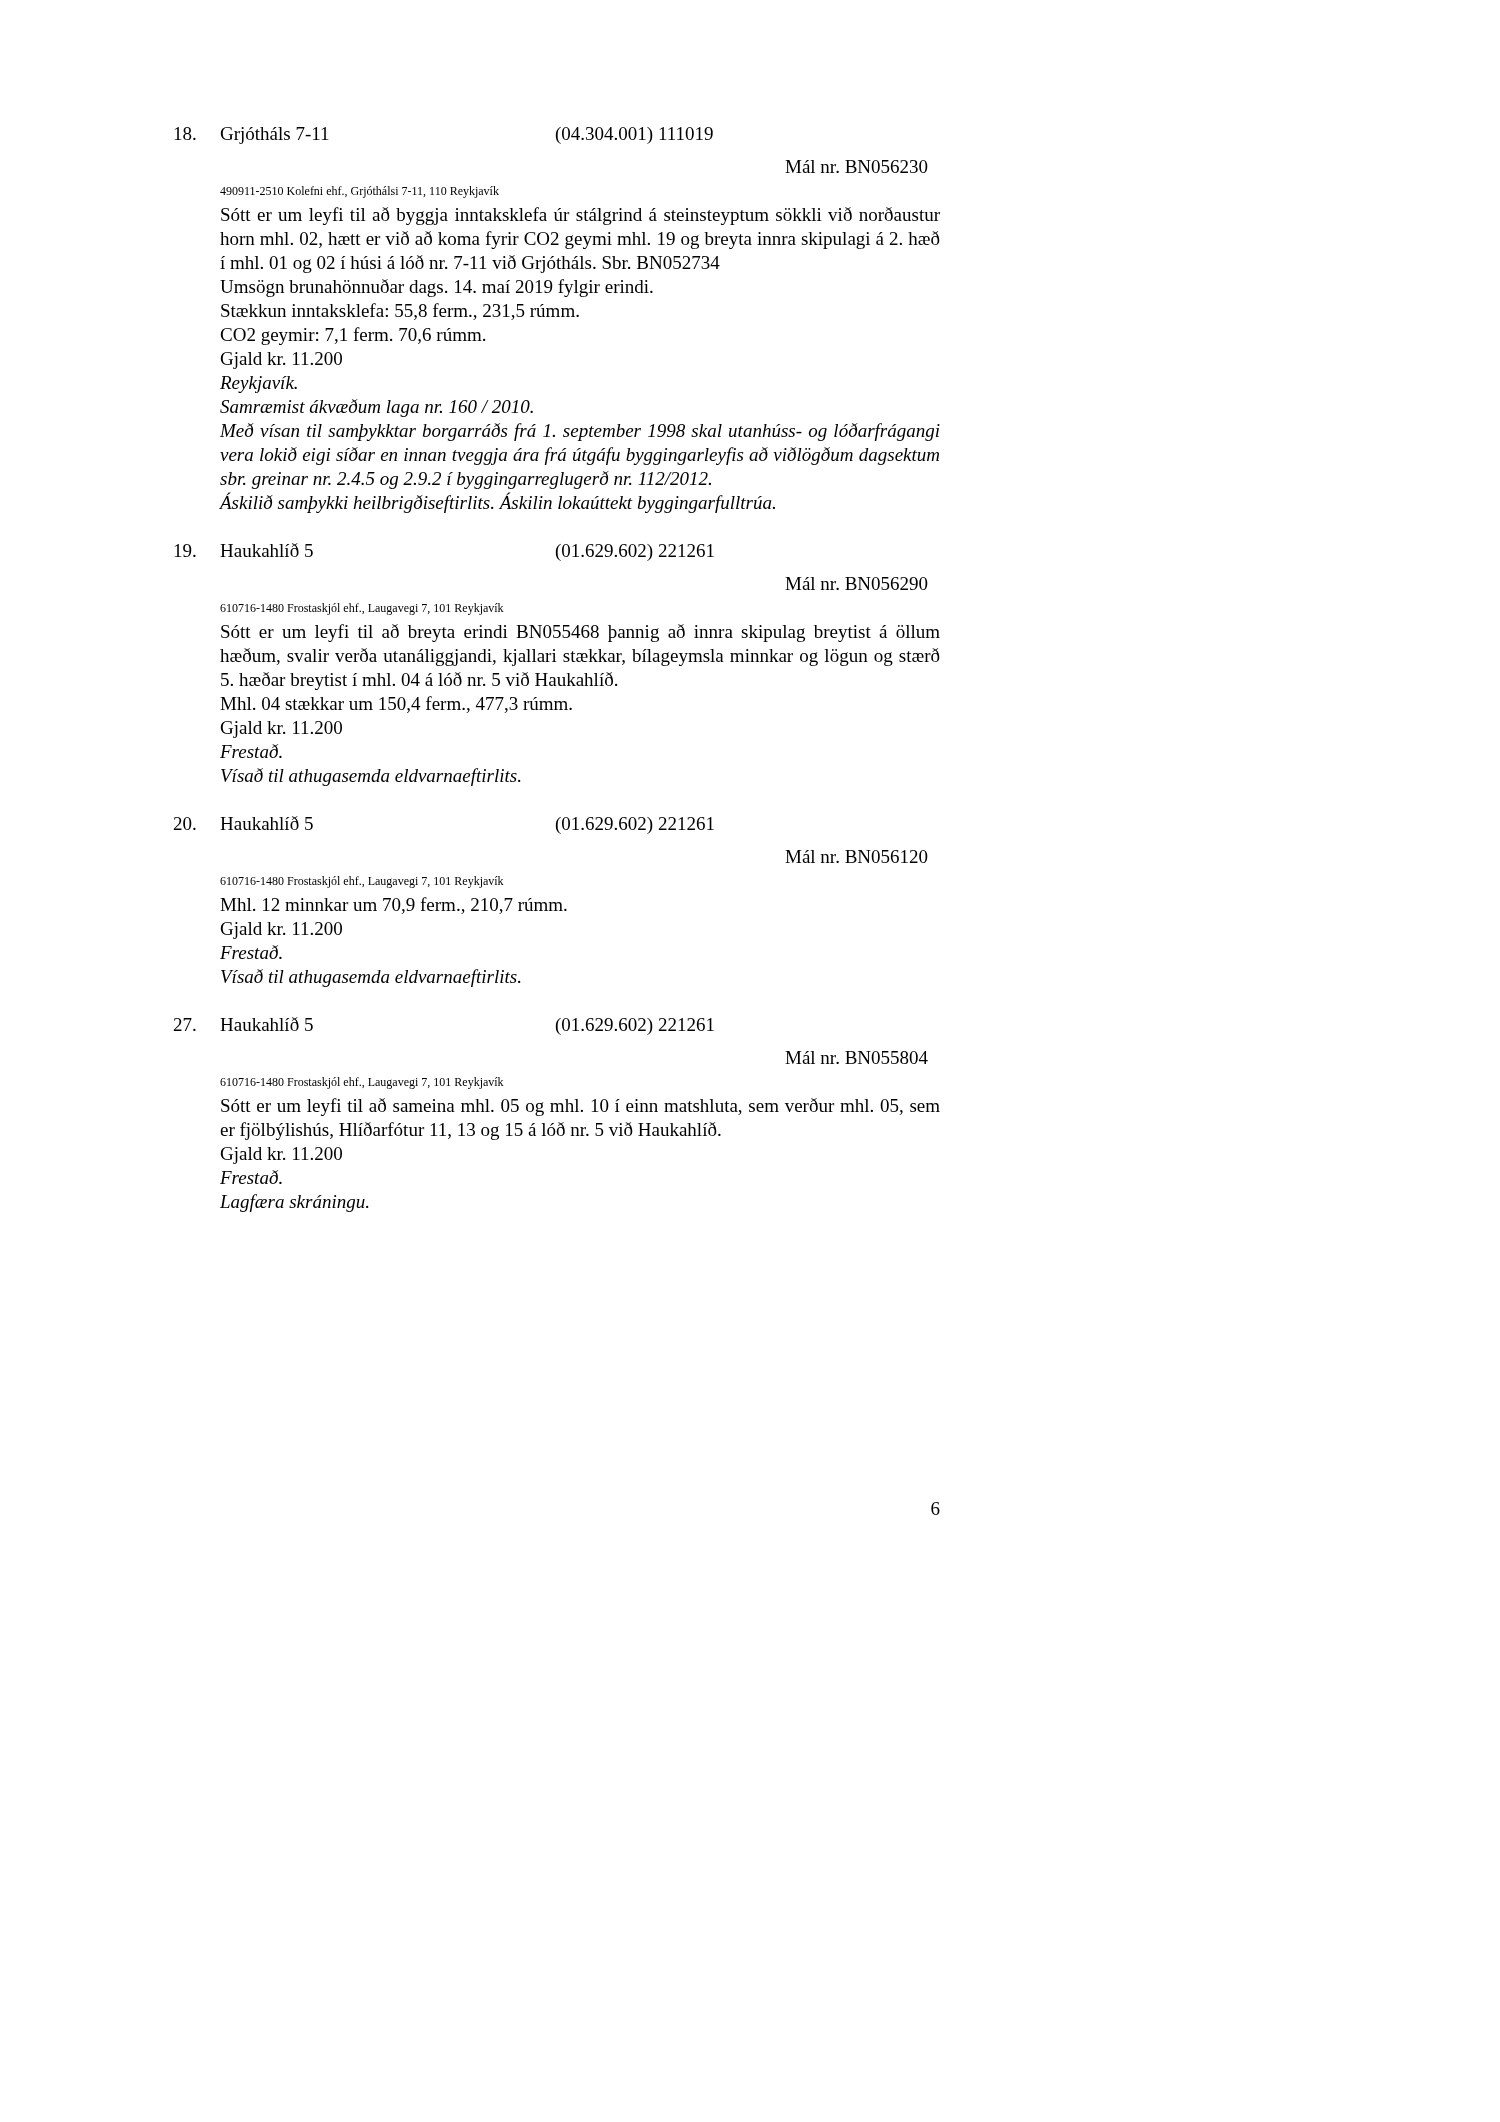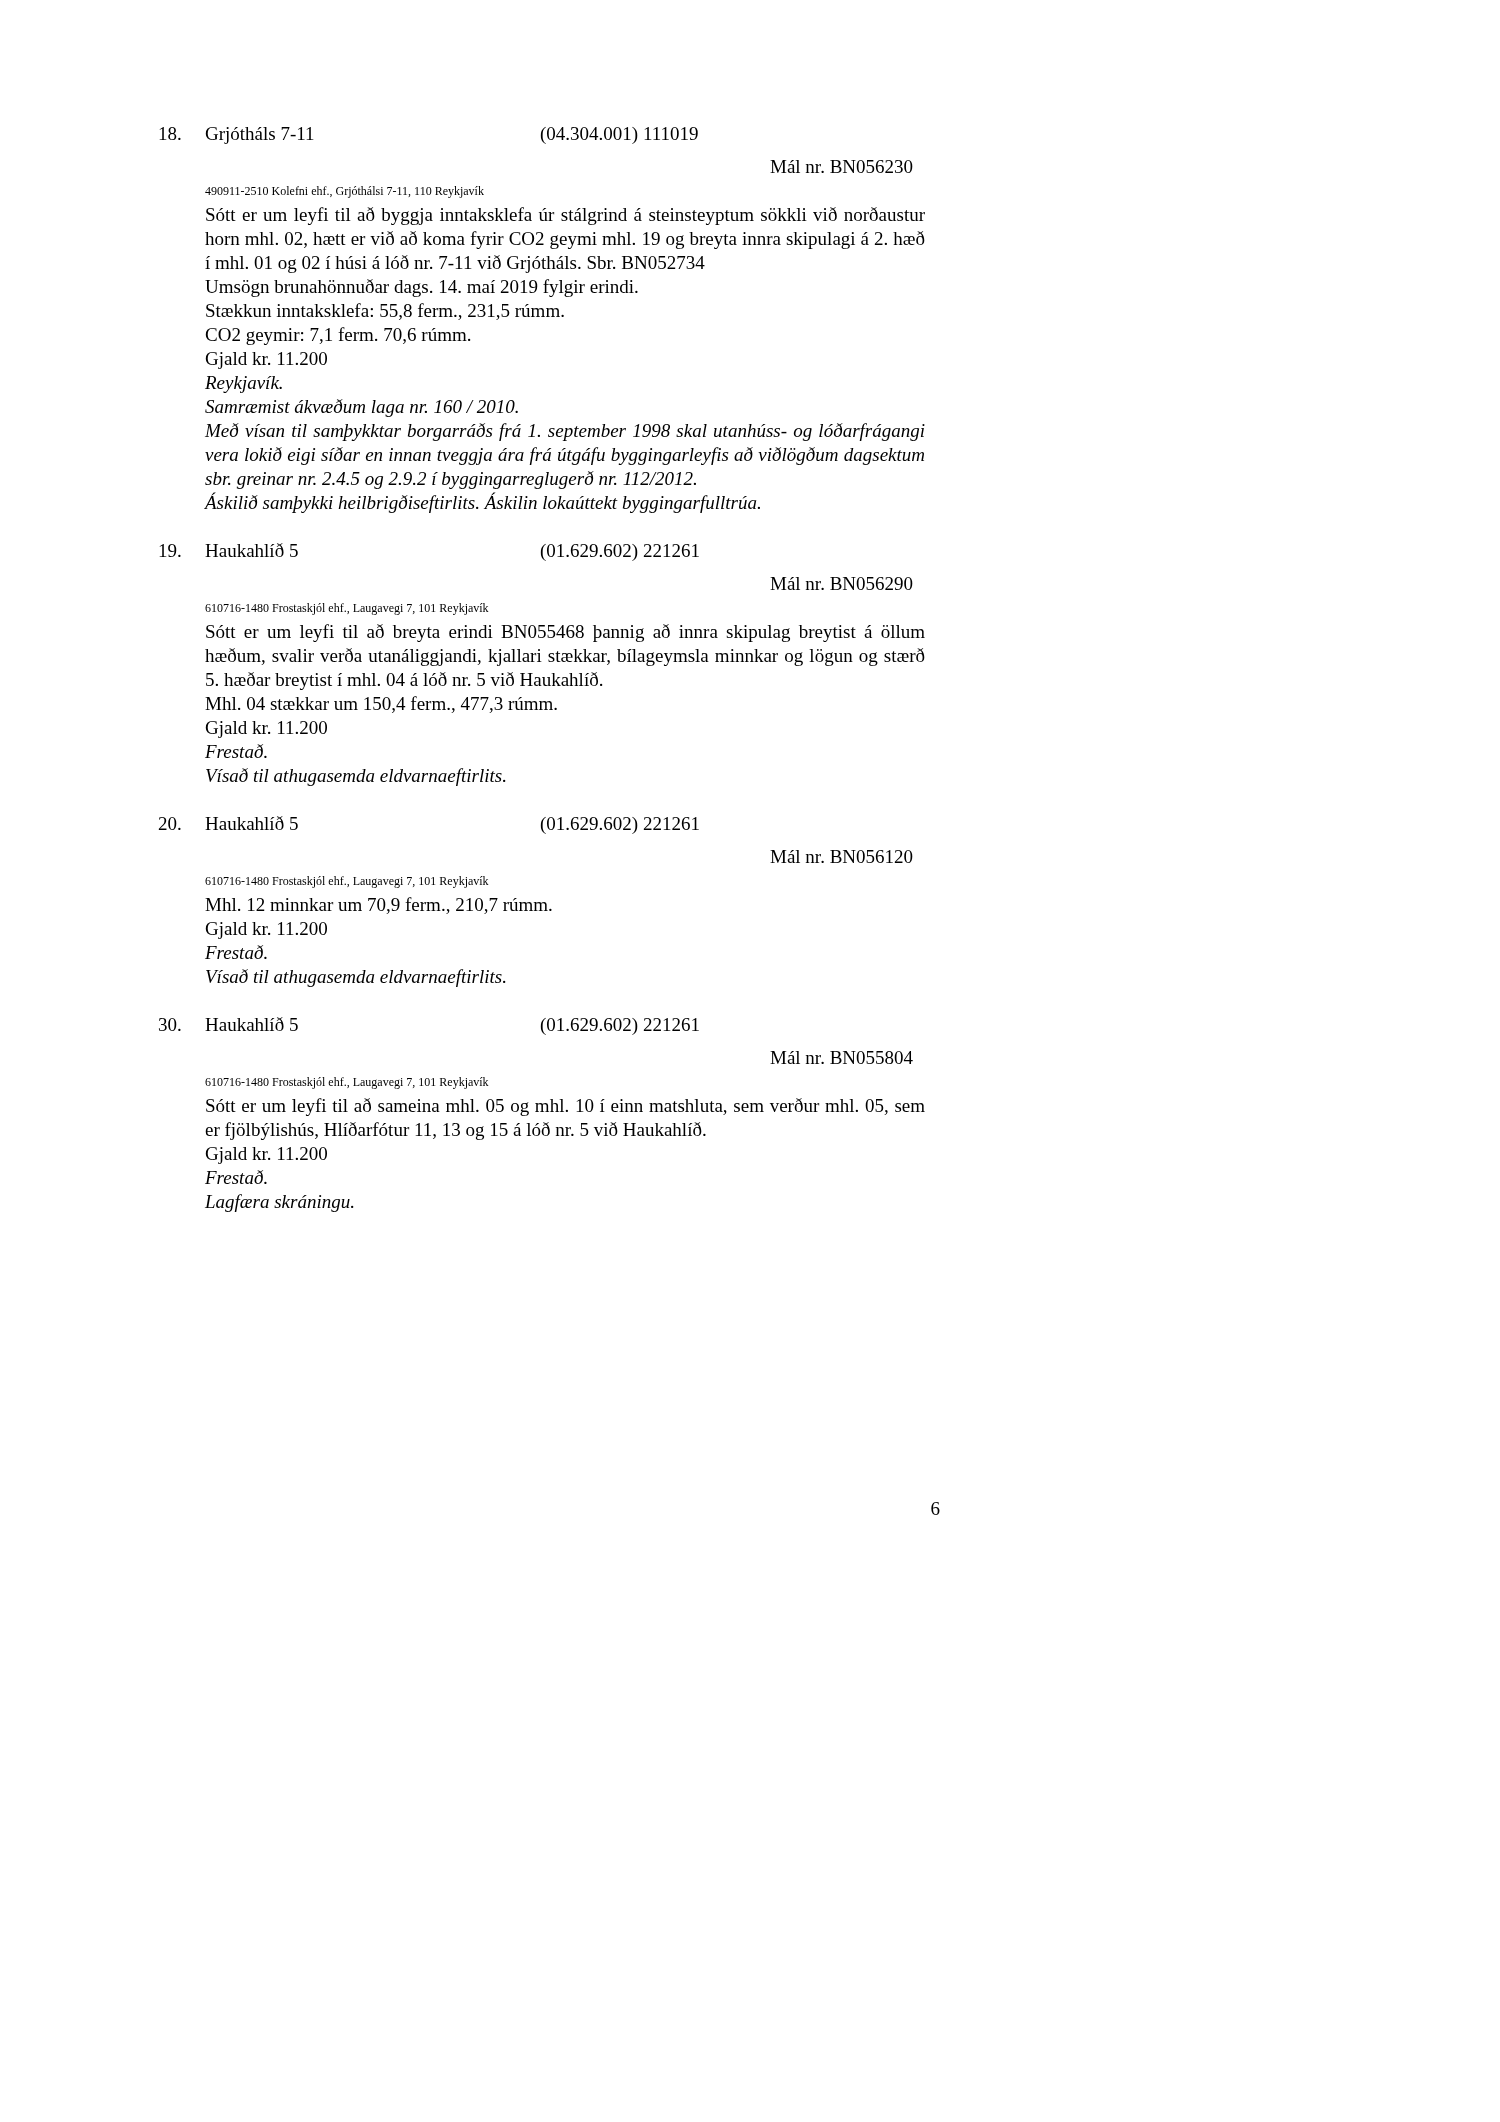--- a/index.html
+++ b/index.html
@@ -11,21 +11,21 @@
     position: relative;
     width: 1500px;
     height: 2122px;
     background: #ffffff;
     font-family: "Liberation Serif", "DejaVu Serif", serif;
     color: #000000;
     overflow: hidden;
   }
   .content {
     position: absolute;
-    left: 158px;
+    left: 173px;
     top: 122px;
     width: 767px;
     font-size: 19px;
     line-height: 24px;
   }
   .item {
     margin-bottom: 24px;
   }
   .item-header {
     display: flex;
@@ -130,21 +130,21 @@
         <p class="line applicant">610716-1480 Frostaskjól ehf., Laugavegi 7, 101 Reykjavík</p>
         <p class="line">Mhl. 12 minnkar um 70,9 ferm., 210,7 rúmm.</p>
         <p class="line">Gjald kr. 11.200</p>
         <p class="line italic">Frestað.</p>
         <p class="line italic">Vísað til athugasemda eldvarnaeftirlits.</p>
       </div>
     </div>
 
     <div class="item">
       <div class="item-header">
-        <span class="num">30.</span>
+        <span class="num">27.</span>
         <span class="title">Haukahlíð 5</span>
         <span class="property">(01.629.602) 221261</span>
         <span class="case">Mál nr. BN055804</span>
       </div>
       <div class="indent">
         <p class="line applicant">610716-1480 Frostaskjól ehf., Laugavegi 7, 101 Reykjavík</p>
         <p class="line justify">Sótt er um leyfi til að sameina mhl. 05 og mhl. 10 í einn matshluta, sem verður mhl. 05, sem er fjölbýlishús, Hlíðarfótur 11, 13 og 15 á lóð nr. 5 við Haukahlíð.</p>
         <p class="line">Gjald kr. 11.200</p>
         <p class="line italic">Frestað.</p>
         <p class="line italic">Lagfæra skráningu.</p>

